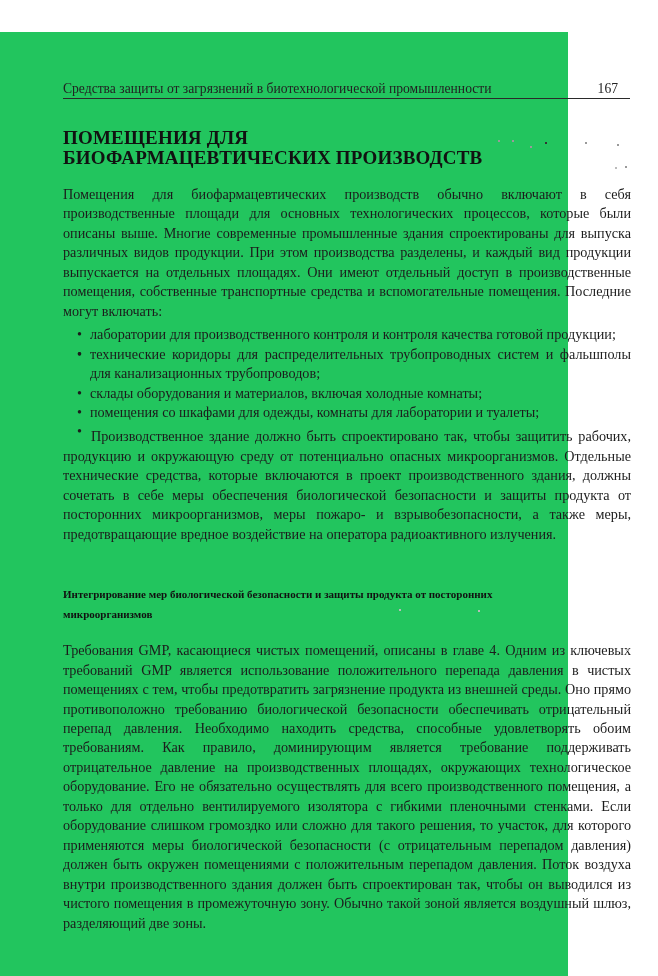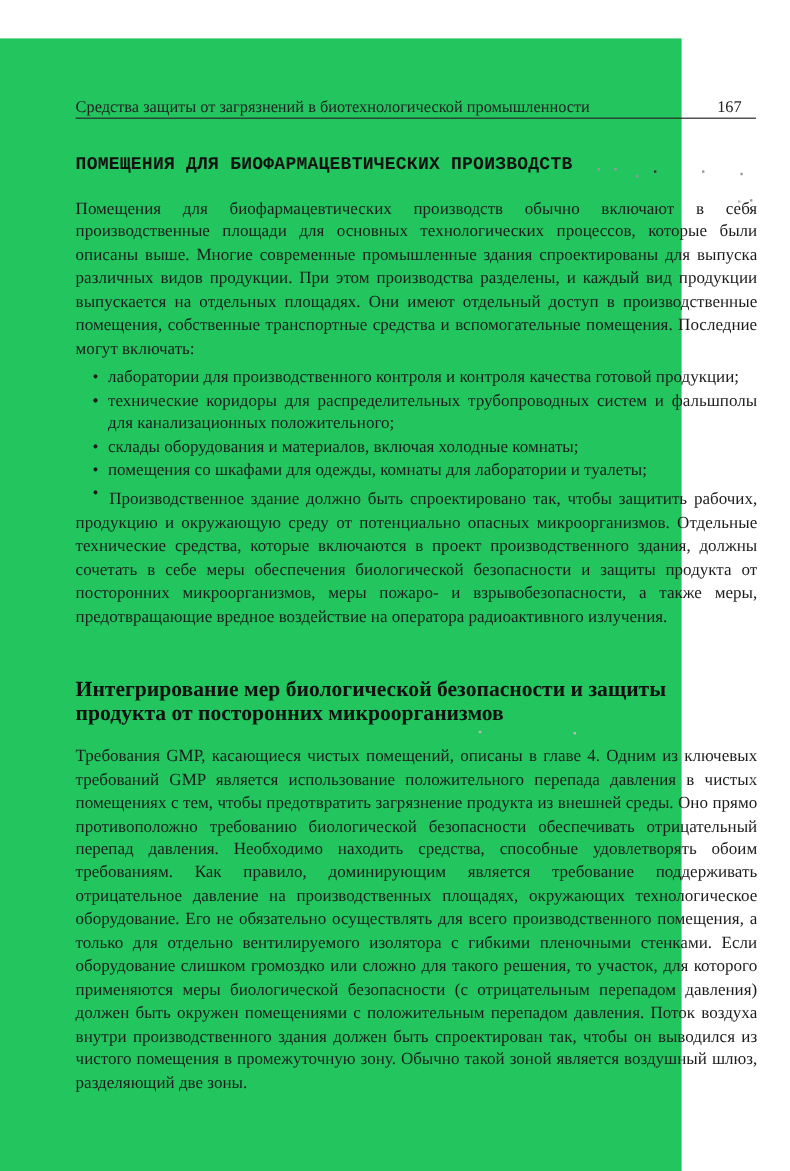--- a/index.html
+++ b/index.html
@@ -12,33 +12,33 @@
     color: #222;
   }
   .running-head .title { position: absolute; left: 0; top: 0; white-space: nowrap; text-decoration: none; }
   .running-head .pno { position: absolute; right: 12px; top: 0; }
   .content {
     position: absolute; left: 63px; top: 96px; width: 568px;
     font-family: "Liberation Serif", serif; font-size: 14.2px; line-height: 19.45px;
     color: #1c1c1c;
   }
   h1.section-title {
-    margin: 0 0 0 0; font-family: Liberation Mono, monospace; font-weight: bold;
-    font-size: 15px; line-height: 20px; letter-spacing: 0.2px; text-transform: uppercase;
+    margin: 0 0 0 0; font-family: Liberation Serif, serif; font-weight: bold;
+    font-size: 19px; line-height: 20px; letter-spacing: 0.2px; text-transform: uppercase;
     width: 420px; color: #111;
   }
   p { margin: 0; text-align: justify; }
   p.first { margin-top: 17px; }
   p.indent { text-indent: 28px; }
   ul.bullets { list-style: none; margin: 4px 0 5px 0; padding: 0; }
   ul.bullets li { position: relative; padding-left: 27px; text-align: justify; }
   ul.bullets li .bul { position: absolute; left: 14px; top: 0; }
   h2.subsection-title {
     margin: 40px 0 0 0; font-family: "Liberation Serif", serif; font-weight: bold;
-    font-size: 18px; line-height: 20px; width: 520px; color: #111;
+    font-size: 11px; line-height: 20px; width: 520px; color: #111;
   }
   p.after-h2 { margin-top: 17px; }
   .speck { position: absolute; width: 2px; height: 2px; background: #9a9a9a; }
 </style>
 </head>
 <body>
 
 <div class="page">
 
   <div class="running-head">
@@ -47,21 +47,21 @@
   </div>
 
   <div class="content">
     <h1 class="section-title">ПОМЕЩЕНИЯ ДЛЯ БИОФАРМАЦЕВТИЧЕСКИХ ПРОИЗВОДСТВ</h1>
 
     <p class="first" lang="ru">Помещения для биофармацевтических производств обычно включают в себя производственные площади для основных технологических процессов, которые были описаны выше. Многие современные промышленные здания спроектированы для выпуска различных видов продукции. При этом производства разделены, и каждый вид продукции выпускается на отдельных площадях. Они имеют отдельный доступ в производственные помещения, собственные транспортные средства и вспомогательные помещения. Последние могут включать:</p>
 
     <ul class="bullets">
       <li><span class="bul">•</span><span>лаборатории для производственного контроля и контроля качества готовой продукции;</span></li>
       <li><span class="bul">•</span></li>
-      <li><span class="bul">•</span><span>технические коридоры для распределительных трубопроводных систем и фальшполы для канализационных положительного;</span></li>
+      <li><span class="bul">•</span><span>технические коридоры для распределительных трубопроводных систем и фальшполы для канализационных трубопроводов;</span></li>
       <li><span class="bul">•</span><span>склады оборудования и материалов, включая холодные комнаты;</span></li>
       <li><span class="bul">•</span><span>помещения со шкафами для одежды, комнаты для лаборатории и туалеты;</span></li>
       <li><span class="bul">•</span></li>
     </ul>
 
     <p class="indent">Производственное здание должно быть спроектировано так, чтобы защитить рабочих, продукцию и окружающую среду от потенциально опасных микроорганизмов. Отдельные технические средства, которые включаются в проект производственного здания, должны сочетать в себе меры обеспечения биологической безопасности и защиты продукта от посторонних микроорганизмов, меры пожаро- и взрывобезопасности, а также меры, предотвращающие вредное воздействие на оператора радиоактивного излучения.</p>
 
     <h2 class="subsection-title">Интегрирование мер биологической безопасности и защиты продукта от посторонних микроорганизмов</h2>
 
     <p class="after-h2">Требования GMP, касающиеся чистых помещений, описаны в главе 4. Одним из ключевых требований GMP является использование положительного перепада давления в чистых помещениях с тем, чтобы предотвратить загрязнение продукта из внешней среды. Оно прямо противоположно требованию биологической безопасности обеспечивать отрицательный перепад давления. Необходимо находить средства, способные удовлетворять обоим требованиям. Как правило, доминирующим является требование поддерживать отрицательное давление на производственных площадях, окружающих технологическое оборудование. Его не обязательно осуществлять для всего производственного помещения, а только для отдельно вентилируемого изолятора с гибкими пленочными стенками. Если оборудование слишком громоздко или сложно для такого решения, то участок, для которого применяются меры биологической безопасности (с отрицательным перепадом давления) должен быть окружен помещениями с положительным перепадом давления. Поток воздуха внутри производственного здания должен быть спроектирован так, чтобы он выводился из чистого помещения в промежуточную зону. Обычно такой зоной является воздушный шлюз, разделяющий две зоны.</p>

